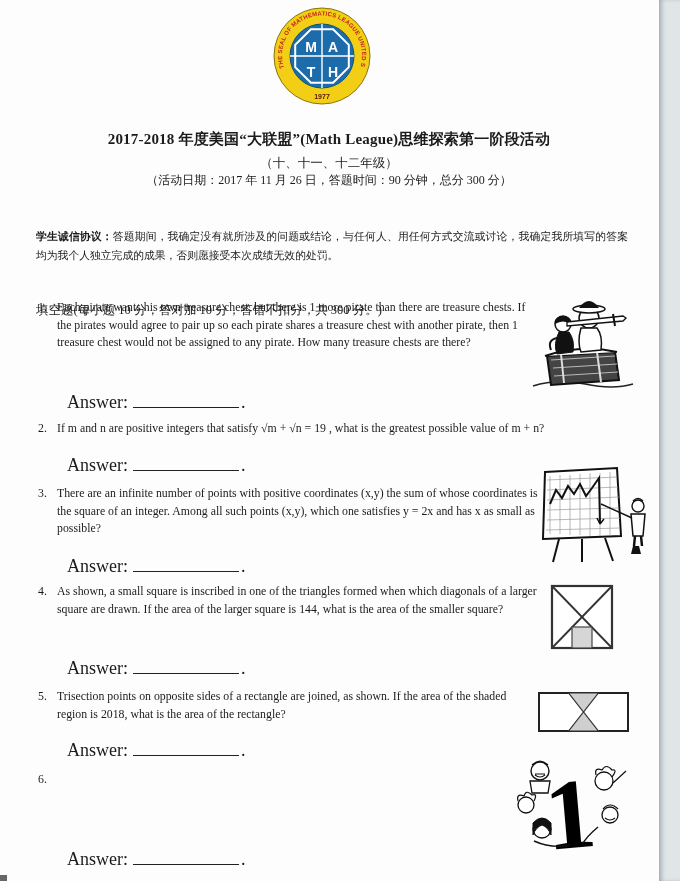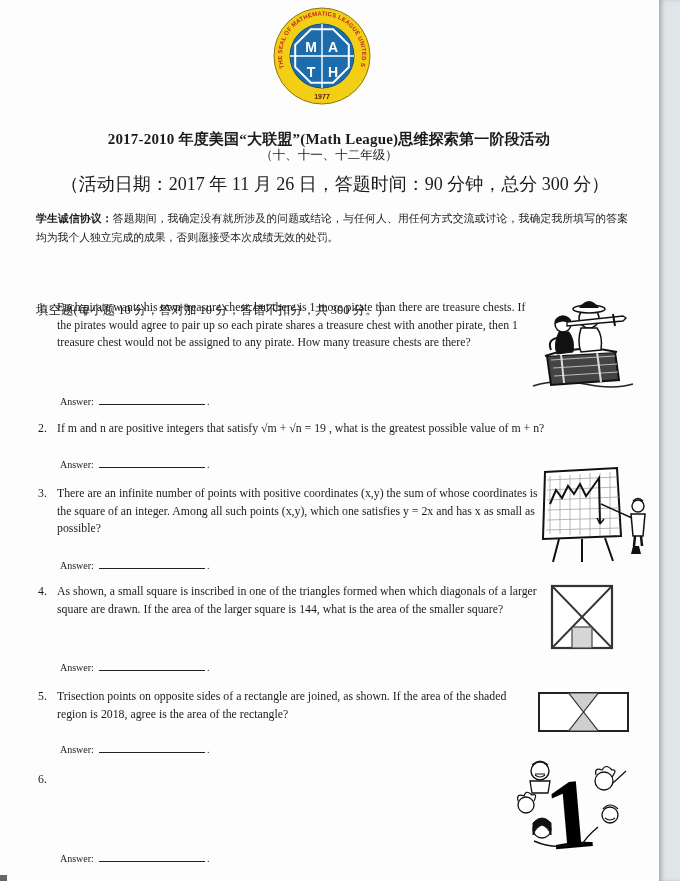--- a/index.html
+++ b/index.html
@@ -3,28 +3,28 @@
 <meta charset="utf-8">
 <style>
   html,body{margin:0;padding:0;background:#eceff1;}
   .stage{position:relative;width:680px;height:881px;background:#fdfdfd;overflow:hidden;
          font-family:"Liberation Serif","DejaVu Serif",serif;color:#1b1b1b;}
   .scan-band{position:absolute;top:0;right:0;width:21px;height:881px;background:#e0e5e8;
              box-shadow:inset 4px 0 5px -2px rgba(130,140,150,.75);}
   .corner-mark{position:absolute;left:0;bottom:0;width:7px;height:6px;background:#63686c;}
   .center-line{position:absolute;left:0;width:658px;text-align:center;}
   .doc-title{top:130px;font-size:15px;font-weight:bold;letter-spacing:.2px;}
-  .doc-subtitle{top:147px;font-size:12.5px;}
-  .doc-info{top:172px;font-size:18px;padding-left:6px;}
-  .integrity{position:absolute;left:36px;top:209px;width:592px;font-size:10.8px;line-height:19px;text-align:justify;}
+  .doc-subtitle{top:155px;font-size:12.5px;}
+  .doc-info{top:172px;font-size:12px;}
+  .integrity{position:absolute;left:36px;top:227px;width:592px;font-size:10.8px;line-height:19px;text-align:justify;}
   .integrity b{font-weight:bold;}
   .section-head{position:absolute;left:36px;top:258px;font-size:12.5px;margin-top:44px;}
   .question{position:absolute;font-size:11.8px;line-height:17.5px;}
   .qnum{position:absolute;left:-19px;top:0;}
-  .answer{position:absolute;left:60px;font-size:10px;}
+  .answer{position:absolute;left:67px;font-size:18px;}
   .blank{display:inline-block;width:106px;height:12px;border-bottom:1px solid #222;margin:0 2px 0 5px;vertical-align:baseline;}
   .illus{position:absolute;}
   svg text{font-family:"Liberation Sans","DejaVu Sans",sans-serif;}
   svg .sertext{font-family:"Liberation Serif","DejaVu Serif",serif;}
 </style>
 </head>
 <body>
 
 <div class="stage">
 
@@ -43,21 +43,21 @@
     <text x="54" y="93" font-size="7" font-weight="bold" fill="#5c1414" text-anchor="middle">1977</text>
     <line x1="54" y1="18" x2="54" y2="82" stroke="#fff" stroke-width="1.4"></line>
     <line x1="22" y1="50" x2="86" y2="50" stroke="#fff" stroke-width="1.4"></line>
     <polygon points="80.8,61.1 65.1,76.8 42.9,76.8 27.2,61.1 27.2,38.9 42.9,23.2 65.1,23.2 80.8,38.9" fill="none" stroke="#fff" stroke-width="2"></polygon>
     <text x="43" y="46" font-size="14" font-weight="bold" fill="#fff" text-anchor="middle">M</text>
     <text x="65" y="46" font-size="14" font-weight="bold" fill="#fff" text-anchor="middle">A</text>
     <text x="43" y="71" font-size="14" font-weight="bold" fill="#fff" text-anchor="middle">T</text>
     <text x="65" y="71" font-size="14" font-weight="bold" fill="#fff" text-anchor="middle">H</text>
   </svg>
 
-  <div class="center-line doc-title">2017-2010 年度美国“大联盟”(Math League)思维探索第一阶段活动</div>
+  <div class="center-line doc-title">2017-2018 年度美国“大联盟”(Math League)思维探索第一阶段活动</div>
   <div class="center-line doc-subtitle">（十、十一、十二年级）</div>
   <div class="center-line doc-info">（活动日期：2017 年 11 月 26 日，答题时间：90 分钟，总分 300 分）</div>
 
   <div class="integrity">
     <b>学生诚信协议：</b><span>答题期间，我确定没有就所涉及的问题或结论，与任何人、用任何方式交流或讨论，我确定我所填写的答案均为我个人独立完成的成果，否则愿接受本次成绩无效的处罚。</span>
   </div>
 
   <div class="section-head">填空题(每小题 10 分，答对加 10 分，答错不扣分，共 300 分。)</div>
 
   <div class="question" style="left:57px;top:299px;width:480px">
@@ -129,21 +129,21 @@
 
   <svg class="illus" style="left:549px;top:583px" width="66" height="70" viewBox="0 0 66 70">
     <rect x="3" y="3" width="60" height="62" fill="#fff" stroke="#333" stroke-width="2.2"></rect>
     <line x1="3" y1="3" x2="63" y2="65" stroke="#333" stroke-width="1.8"></line>
     <line x1="63" y1="3" x2="3" y2="65" stroke="#333" stroke-width="1.8"></line>
     <rect x="23" y="44" width="20" height="21" fill="#d6d6d6" stroke="#444" stroke-width="1.2"></rect>
   </svg>
 
   <div class="question" style="left:57px;top:688px;width:478px">
     <span class="qnum">5.</span>
-    <span>Trisection points on opposite sides of a rectangle are joined, as shown. If the area of the shaded region is 2018, agree is the area of the rectangle?</span>
+    <span>Trisection points on opposite sides of a rectangle are joined, as shown. If the area of the shaded region is 2018, what is the area of the rectangle?</span>
   </div>
   <div class="answer" style="top:740px">
     <span>Answer:</span><span class="blank"></span><span>.</span>
   </div>
 
   <svg class="illus" style="left:537px;top:691px" width="93" height="42" viewBox="0 0 93 42">
     <rect x="2" y="2" width="89" height="38" fill="#fff" stroke="#222" stroke-width="2"></rect>
     <polygon points="31.7,2 61.3,2 46.5,21" fill="#cfcfcf" stroke="#333" stroke-width="1.2"></polygon>
     <polygon points="31.7,40 61.3,40 46.5,21" fill="#cfcfcf" stroke="#333" stroke-width="1.2"></polygon>
   </svg>

